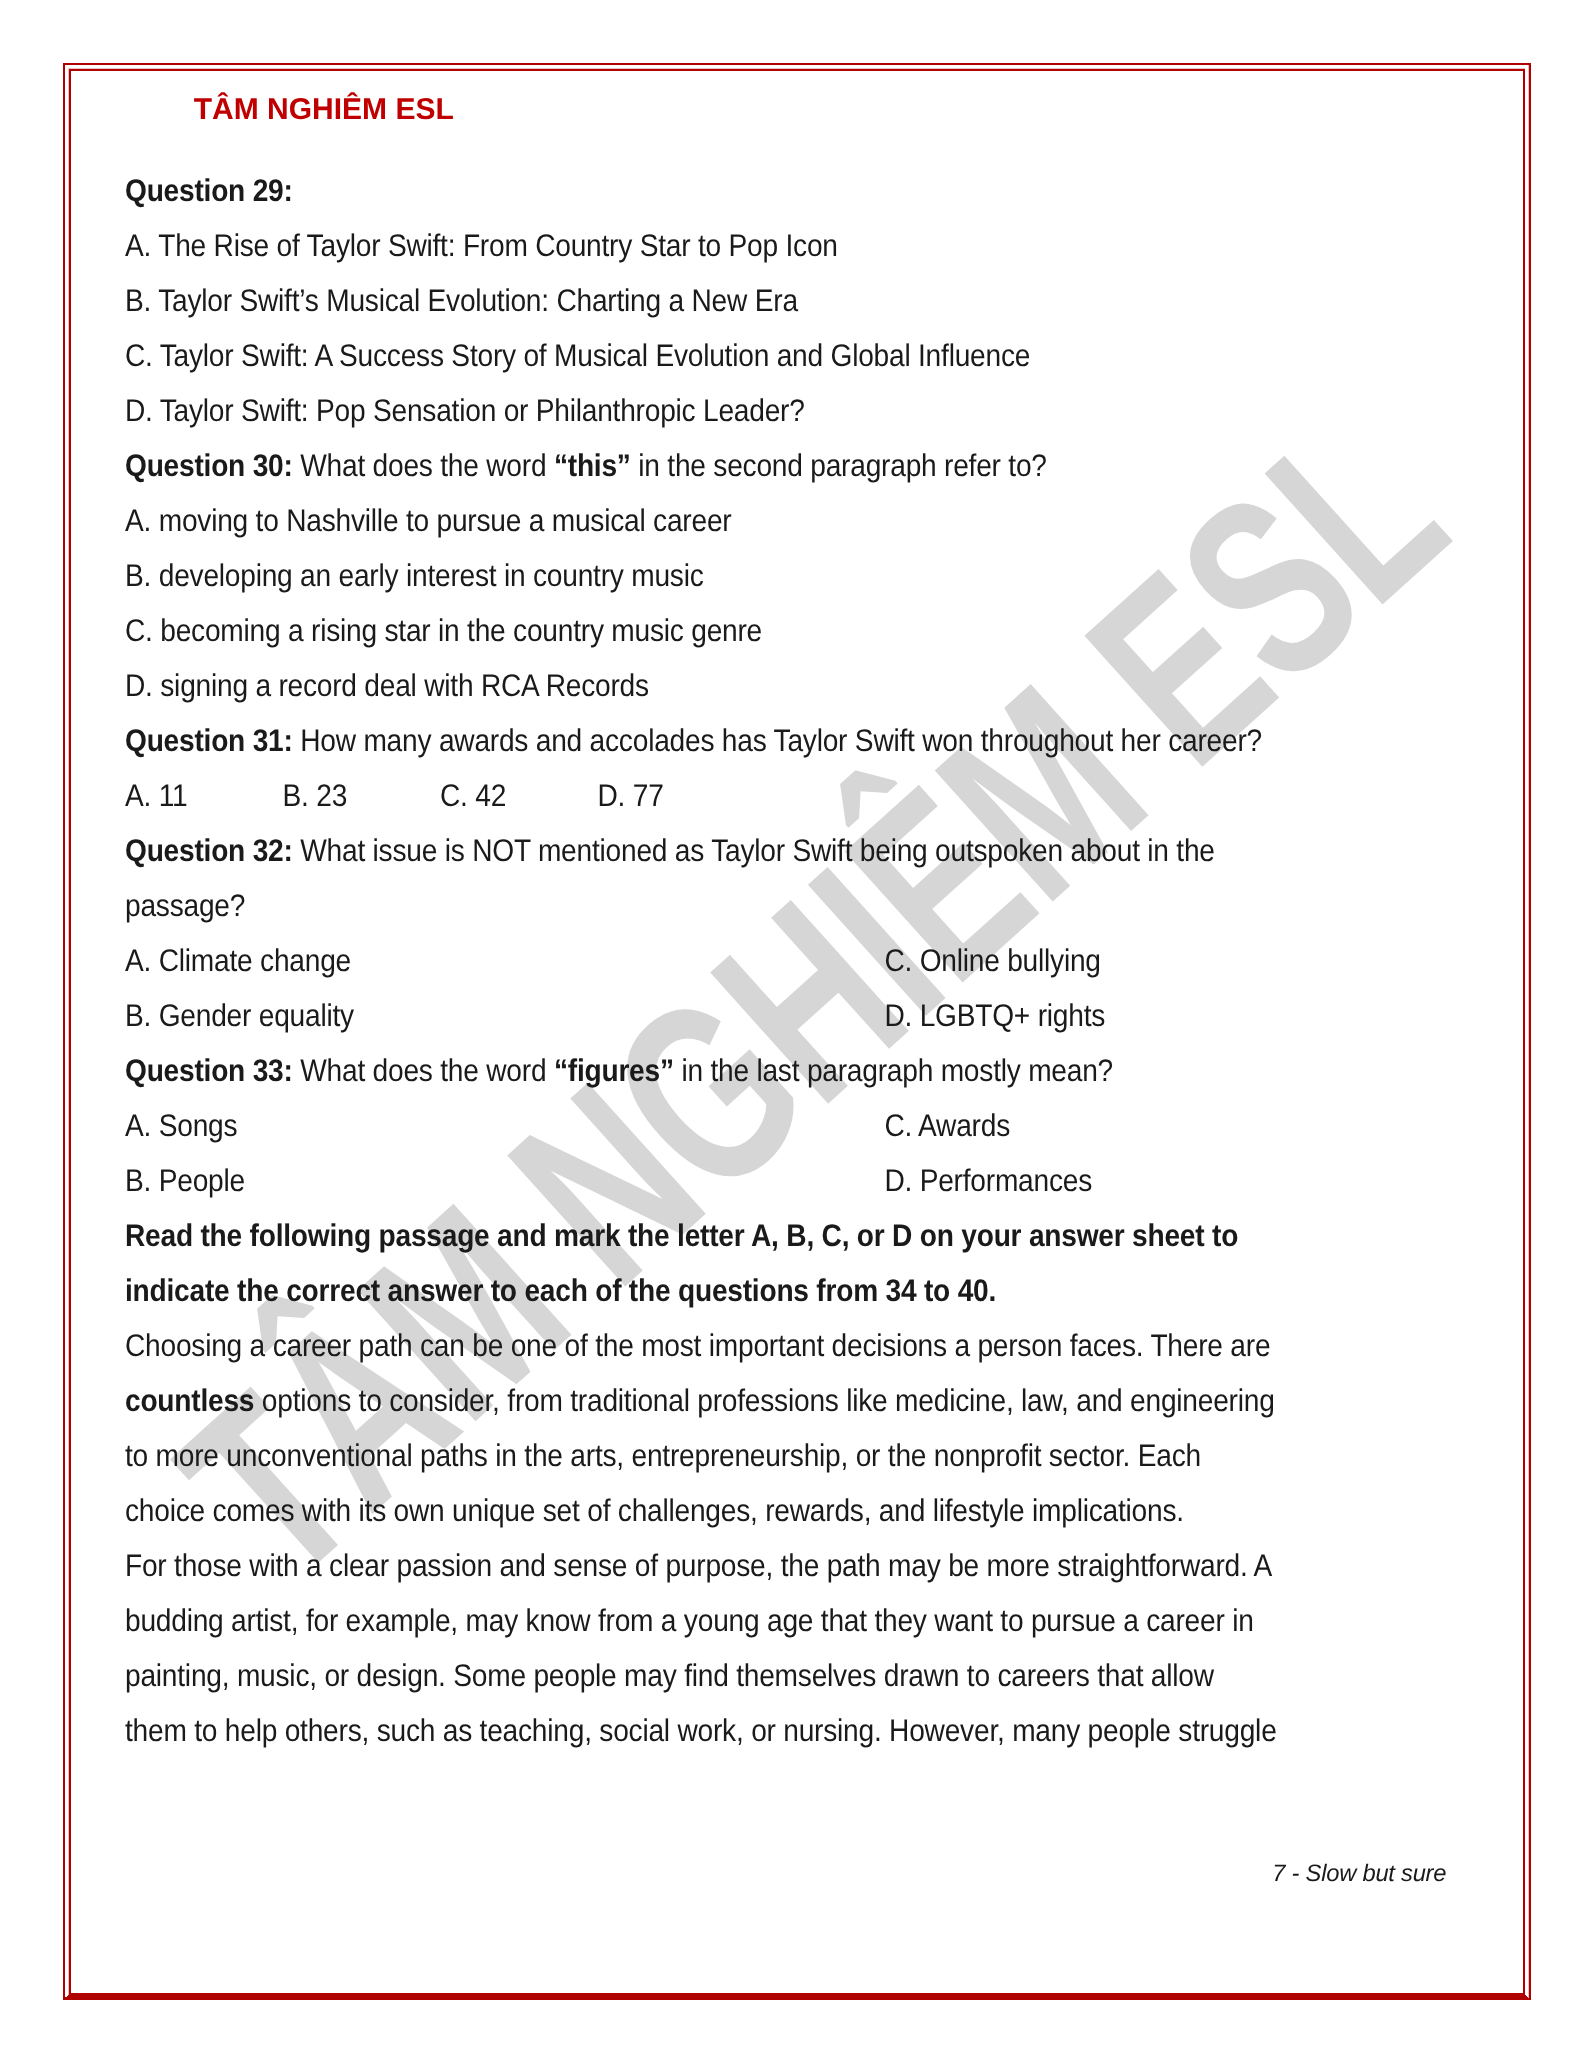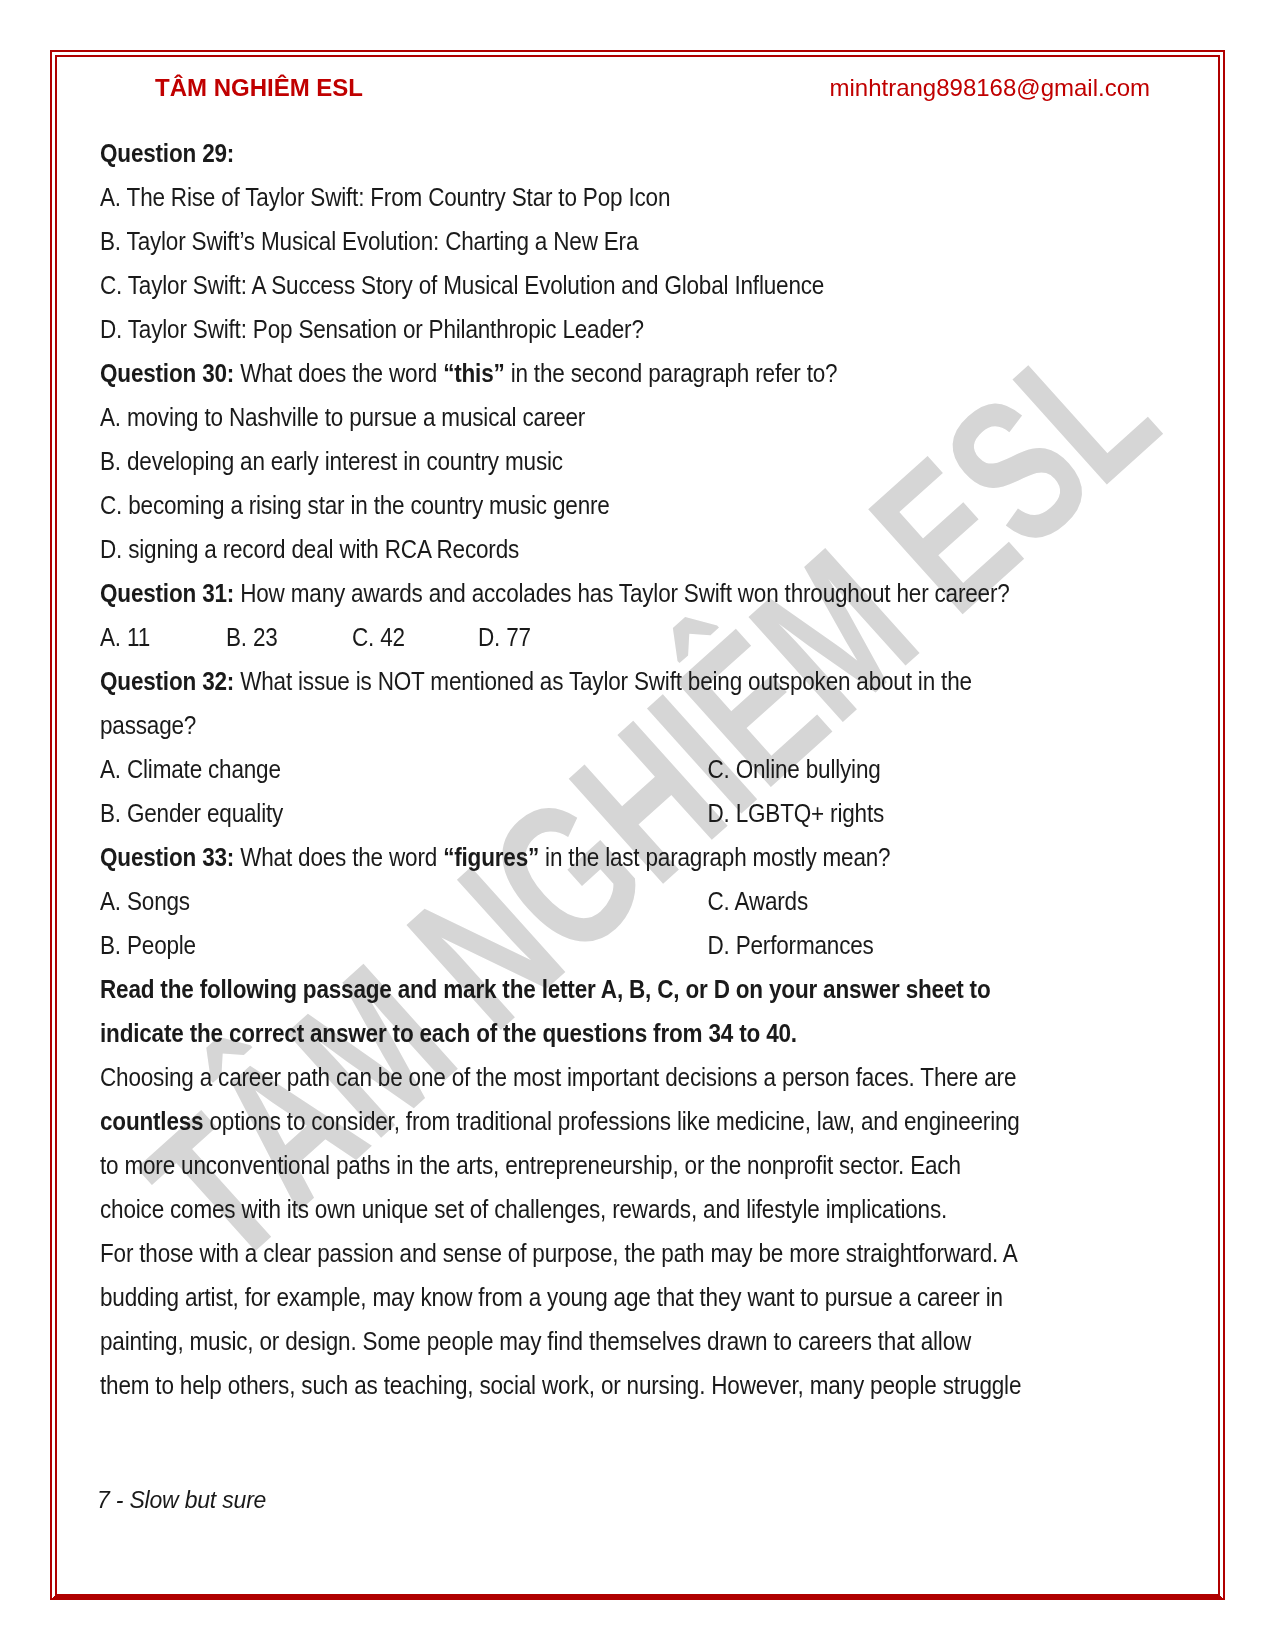--- a/index.html
+++ b/index.html
@@ -75,37 +75,36 @@
   .line.cols .col-0 { width: 675px; flex: none; }
   .line.tabs .tab-cell { display: inline-block; width: 140px; }
   .line.tabs .tab-cell:last-child { width: auto; }
   .footer {
     position: absolute;
     left: 97px;
     top: 1478px;
     width: 1060px;
     height: 44px;
     line-height: 44px;
-    text-align: left;
-    font-size: 23px;
+    text-align: right;
+    font-size: 19px;
     font-style: italic;
     letter-spacing: -0.2px;
     z-index: 1;
     color: #1a1a1a;
   }
 </style>
 </head>
 <body>
 
 <div class="page">
   <div class="watermark">TÂM NGHIÊM ESL</div>
   <div class="frame"></div>
   <div class="header">
     <span class="brand">TÂM NGHIÊM ESL</span>
-    <span class="email">minhtrang898168@gmail.com</span>
   </div>
   <div class="content" id="content">
       <div class="line"><span class="b">Question 29:</span></div>
       <div class="line"><span>A. The Rise of Taylor Swift: From Country Star to Pop Icon</span></div>
       <div class="line"><span>B. Taylor Swift’s Musical Evolution: Charting a New Era</span></div>
       <div class="line"><span>C. Taylor Swift: A Success Story of Musical Evolution and Global Influence</span></div>
       <div class="line"><span>D. Taylor Swift: Pop Sensation or Philanthropic Leader?</span></div>
       <div class="line"><span class="b">Question 30: </span><span>What does the word </span><span class="b">“this” </span><span>in the second paragraph refer to?</span></div>
       <div class="line"><span>A. moving to Nashville to pursue a musical career</span></div>
       <div class="line"><span>B. developing an early interest in country music</span></div>

